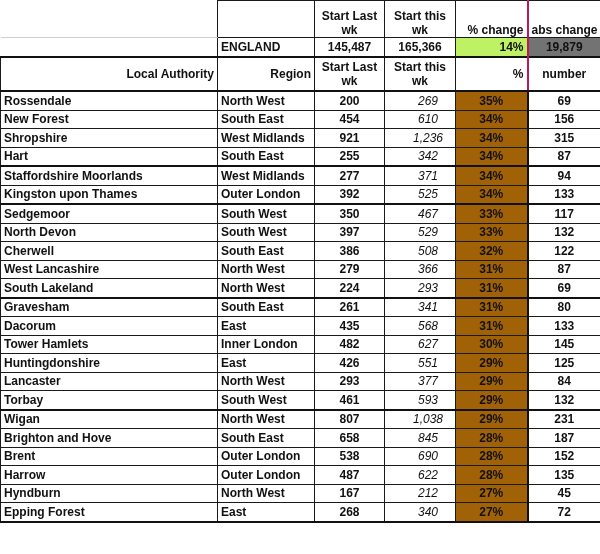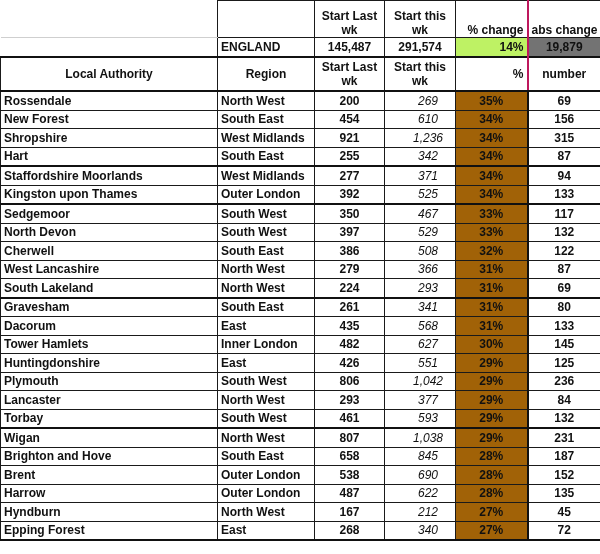--- a/index.html
+++ b/index.html
@@ -11,21 +11,21 @@
     col.c-last { width: 70px; }
     col.c-this { width: 71px; }
     col.c-pct { width: 72px; }
     col.c-abs { width: 73px; }
     .top-row td { height: 36px; vertical-align: bottom; text-align: center; }
     .top-row td.blank { border-left: none; border-top: none; border-bottom: 1px solid #cfcfcf; }
     .eng-row td { height: 18px; text-align: center; }
     .eng-row td.blank { border-left: none; border-top: 1px solid #cfcfcf; }
     .eng-row td.label { text-align: left; }
     .hdr-row td { height: 32px; text-align: center; border-top: 2px solid #111; border-bottom: 2px solid #111; }
-    .hdr-row td.left { text-align: center; }
+    .hdr-row td.left { text-align: right; }
     .data-row td { height: 17.5px; text-align: center; }
     .data-row td.la, .data-row td.reg { text-align: left; }
     .data-row td.this { font-style: italic; font-weight: normal; padding-left: 19px; }
     .data-row.group-end td { border-bottom: 2px solid #111; }
     td.dash-r { border-right: 1px dashed #444; margin-top: 28px; }
     td.pct-cell { background: #a16207; border-right: 2px solid #111; }
     td.pct-light { background: #bef264; }
     td.abs-light { background: #737373; }
     td.pct-head { border-right: 2px solid #be185d; text-align: right; }
   </style>
@@ -47,21 +47,21 @@
       <td></td>
       <td style="white-space:normal">Start Last wk</td>
       <td class="dash-r" style="white-space:normal">Start this wk</td>
       <td class="pct-head">% change</td>
       <td>abs change</td>
     </tr>
     <tr class="eng-row">
       <td class="blank"></td>
       <td class="label">ENGLAND</td>
       <td>145,487</td>
-      <td class="dash-r">291,574</td>
+      <td class="dash-r">165,366</td>
       <td class="pct-light pct-head">14%</td>
       <td class="abs-light">19,879</td>
     </tr>
     <tr class="hdr-row">
       <td class="left">Local Authority</td>
       <td class="left">Region</td>
       <td style="white-space:normal">Start Last wk</td>
       <td class="dash-r" style="white-space:normal">Start this wk</td>
       <td class="pct-head">%</td>
       <td>number</td>
@@ -180,28 +180,20 @@
   </tr>
       <tr class="data-row">
     <td class="la">Huntingdonshire</td>
     <td class="reg">East</td>
     <td class="last">426</td>
     <td class="this dash-r">551</td>
     <td class="pct-cell">29%</td>
     <td class="abs">125</td>
   </tr>
       <tr class="data-row">
-    <td class="la">Plymouth</td>
-    <td class="reg">South West</td>
-    <td class="last">806</td>
-    <td class="this dash-r">1,042</td>
-    <td class="pct-cell">29%</td>
-    <td class="abs">236</td>
-  </tr>
-      <tr class="data-row">
     <td class="la">Lancaster</td>
     <td class="reg">North West</td>
     <td class="last">293</td>
     <td class="this dash-r">377</td>
     <td class="pct-cell">29%</td>
     <td class="abs">84</td>
   </tr>
       <tr class="data-row group-end">
     <td class="la">Torbay</td>
     <td class="reg">South West</td>

